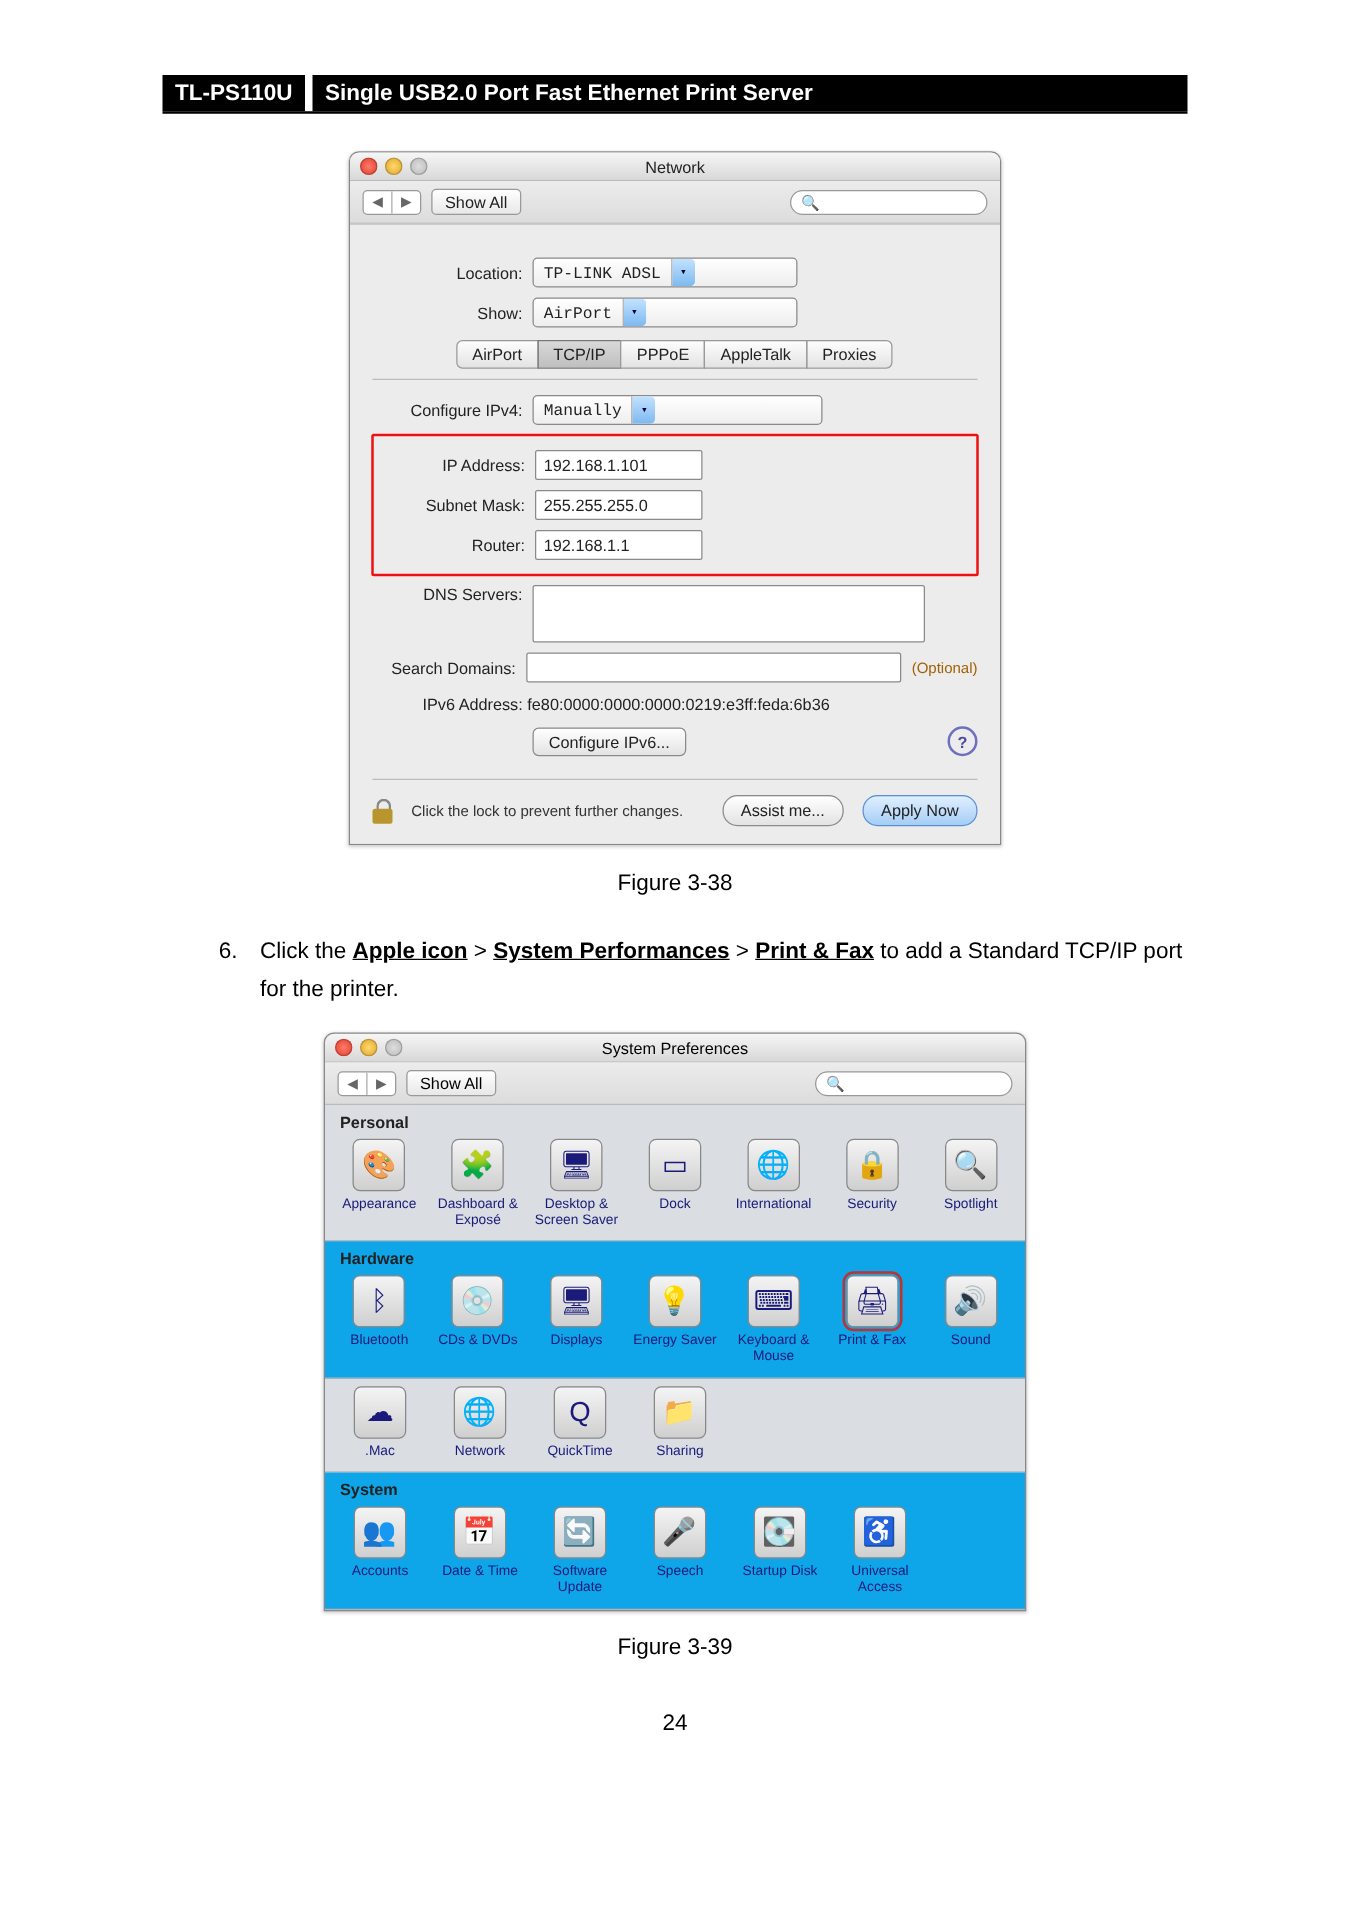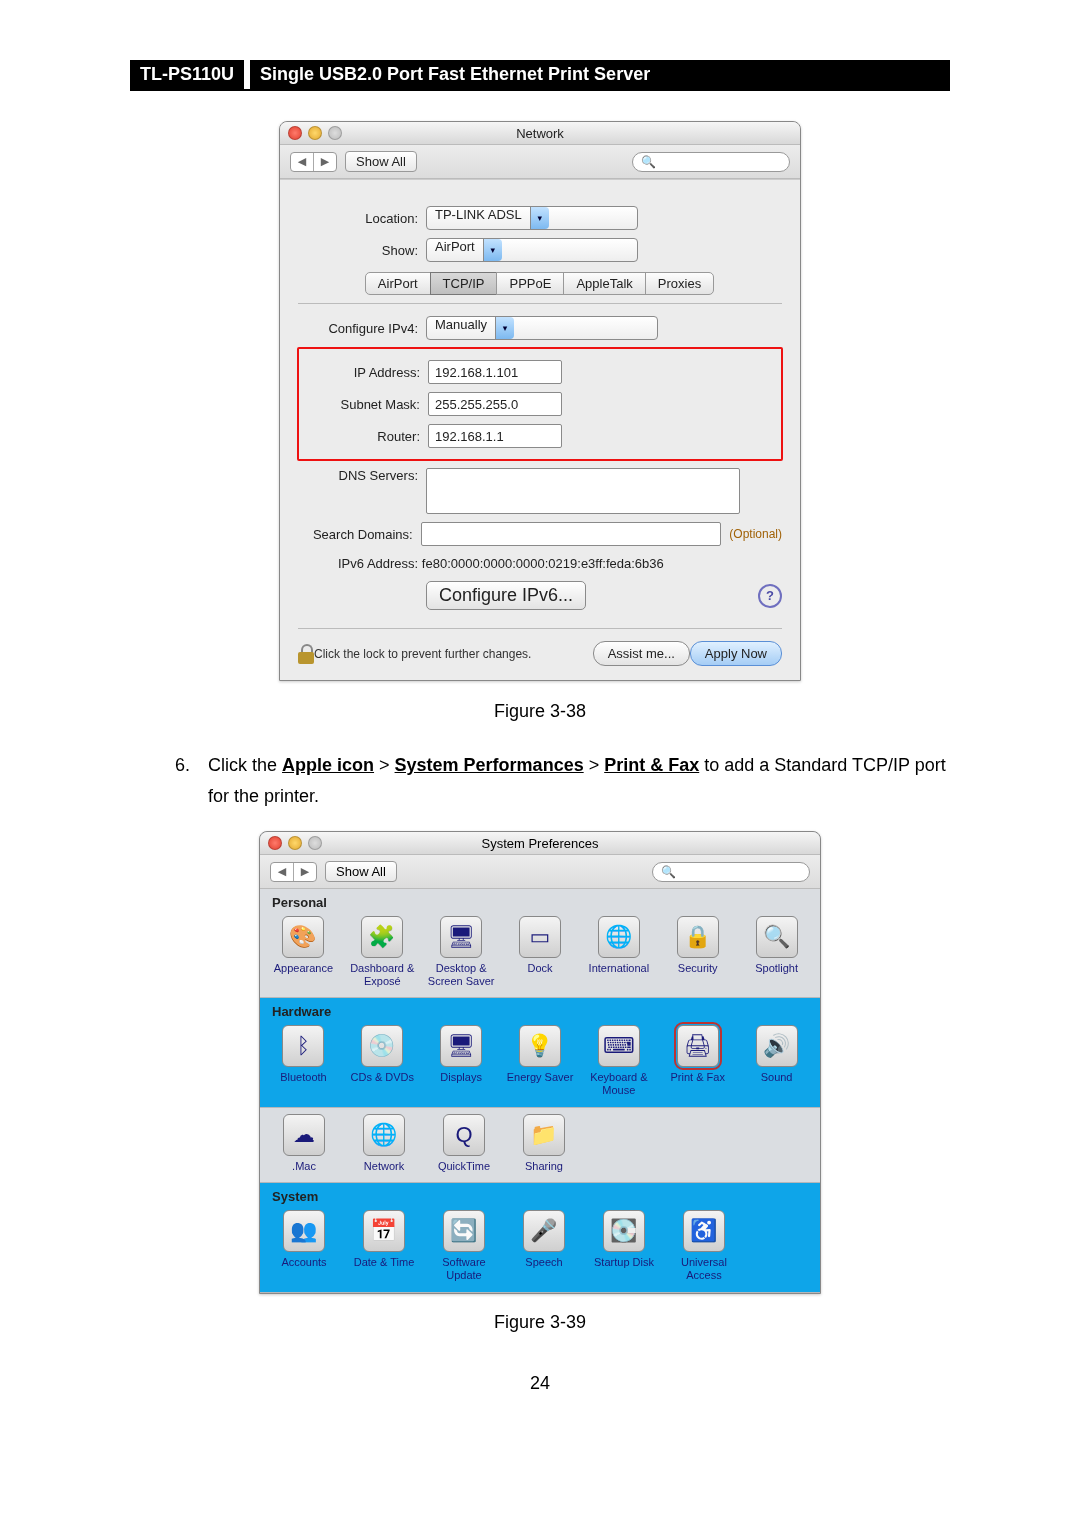--- a/index.html
+++ b/index.html
@@ -75,36 +75,36 @@
   }
   .nav-btns { display:flex; border:1px solid #999; border-radius:4px; overflow:hidden; margin-right:8px; background:#fff;}
   .nav-btn { width:22px; height:18px; display:flex; align-items:center; justify-content:center; font-size:11px; color:#666;}
   .nav-btn + .nav-btn { border-left:1px solid #aaa; }
   .showall-btn { border:1px solid #999; border-radius:4px; padding:2px 10px; background:linear-gradient(#fff,#e8e8e8); font-size:13px;}
   .search-pill { margin-left:auto; border:1px solid #999; border-radius:12px; padding:2px 8px; width:140px; display:flex; align-items:center; background:#fff;}
   .search-pill .mag { font-size:12px; color:#666; margin-right:4px;}
   .content-area { background:#ececec; padding:18px 18px 14px 18px; border-top:1px solid #ccc;}
   .form-row { display:flex; align-items:center; margin:8px 0; }
   .form-label { width:120px; text-align:right; padding-right:8px; font-size:13px; color:#222; }
-  .aqua-select { flex:0 0 auto; display:flex; align-items:flex-start; border:1px solid #8a8a8a; border-radius:4px; background:linear-gradient(#fff,#eee); height:22px; }
+  .aqua-select { flex:0 0 auto; display:flex; align-items:center; border:1px solid #8a8a8a; border-radius:4px; background:linear-gradient(#fff,#eee); height:22px;font-family:Liberation Mono, monospace; }
   .aqua-select .val { padding:0 8px; font-size:13px; }
   .aqua-cap { width:18px; height:100%; border-left:1px solid #8a8a8a; background:linear-gradient(#c2e2ff,#7db9f0); border-radius:0 4px 4px 0; display:flex; align-items:center; justify-content:center; font-size:9px; color:#003;}
   .tabs-row { display:flex; justify-content:center; margin:10px 0 0 0;}
   .tabs-row .tab { border:1px solid #999; padding:3px 12px; font-size:13px; background:linear-gradient(#fdfdfd,#e3e3e3); margin-left:-1px;}
   .tabs-row .tab.first { border-radius:5px 0 0 5px; }
   .tabs-row .tab.last { border-radius:0 5px 5px 0; }
   .tabs-row .tab.active { background:linear-gradient(#d9d9d9,#bfbfbf); border-color:#777; }
   .divider { height:1px; background:#bbb; margin:8px 0 12px 0; }
   .text-field { border:1px solid #8a8a8a; background:#fff; height:22px; padding:0 6px; font-size:13px; display:flex; align-items:center; border-radius:2px;}
   .red-hi { outline:2px solid #e11; outline-offset:-1px; border-radius:1px;}
   .optional { font-size:12px; color:#a16207; margin-left:8px;}
   .ipv6-row { font-size:13px; margin:10px 0 10px 40px; }
-  .small-btn { border:1px solid #8a8a8a; border-radius:5px; background:linear-gradient(#fff,#e3e3e3); padding:3px 12px; font-size:18px;}
+  .small-btn { border:1px solid #8a8a8a; border-radius:5px; background:linear-gradient(#fff,#e3e3e3); padding:3px 12px; font-size:13px;}
   .help-circle { width:20px; height:20px; border-radius:50%; border:2px solid #6f6fbf; color:#4a4aa5; font-weight:bold; font-size:13px; display:inline-flex; align-items:center; justify-content:center; margin-left:auto;}
-  .footer-row { display:flex; align-items:center; gap:0; margin-top:18px; border-top:1px solid #bbb; padding-top:12px;}
+  .footer-row { display:flex; align-items:center; gap:15px; margin-top:18px; border-top:1px solid #bbb; padding-top:12px;}
   .lock-icon { width:16px; height:20px; display:inline-block; position:relative;}
   .lock-body { position:absolute; bottom:0; width:16px; height:12px; background:#b9952e; border-radius:2px;}
   .lock-sh { position:absolute; top:0; left:3px; width:8px; height:10px; border:2px solid #888; border-bottom:none; border-radius:6px 6px 0 0;}
   .lock-text { font-size:12px; color:#333; }
   .aqua-button { border:1px solid #8a8a8a; border-radius:12px; background:linear-gradient(#fff,#e3e3e3); padding:4px 14px; font-size:13px;}
   .aqua-button.primary { background:linear-gradient(#e0f0ff,#a5cdf5); border-color:#5a8fd6; font-weight:normal;}
   .fig-caption { text-align:center; font-size:18px; margin:18px 0 28px 0;}
   .instr-li { display:flex; font-size:18px; line-height:1.7; }
   .instr-num { width:60px; text-align:right; padding-right:18px;}
   .instr-text { flex:1; }

